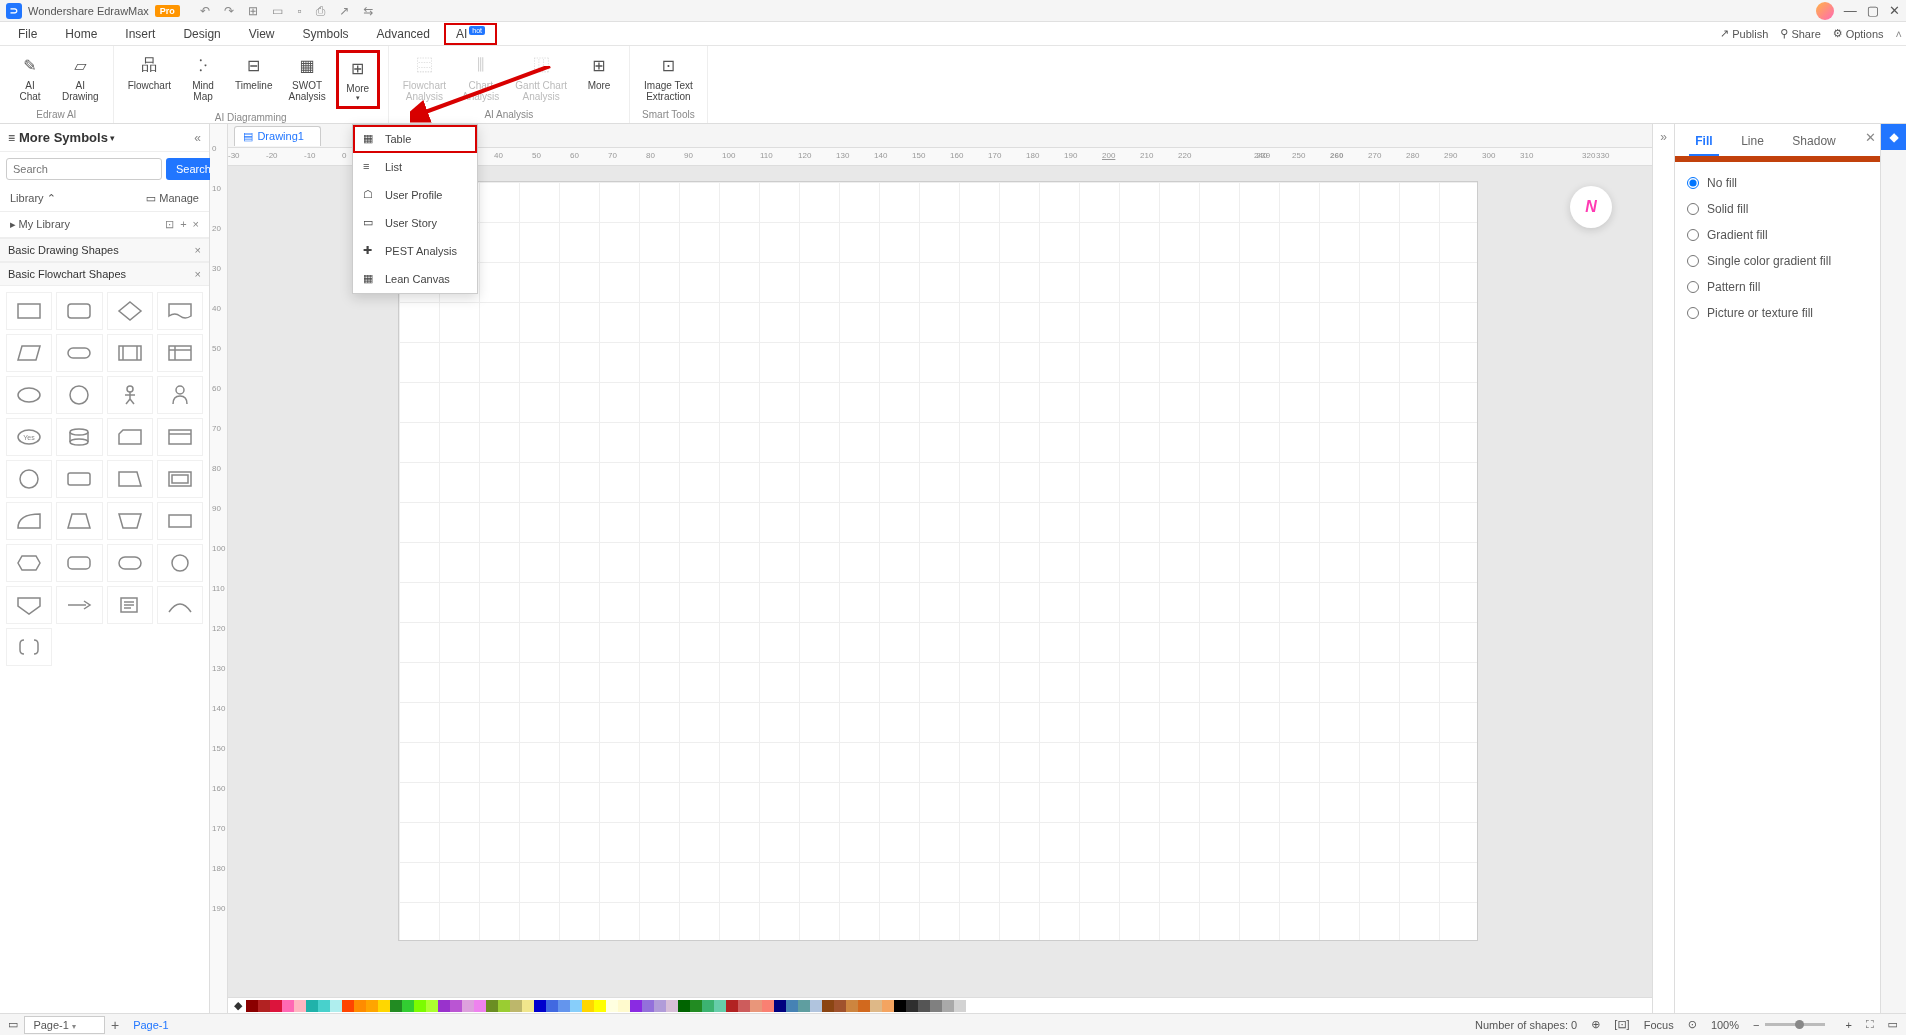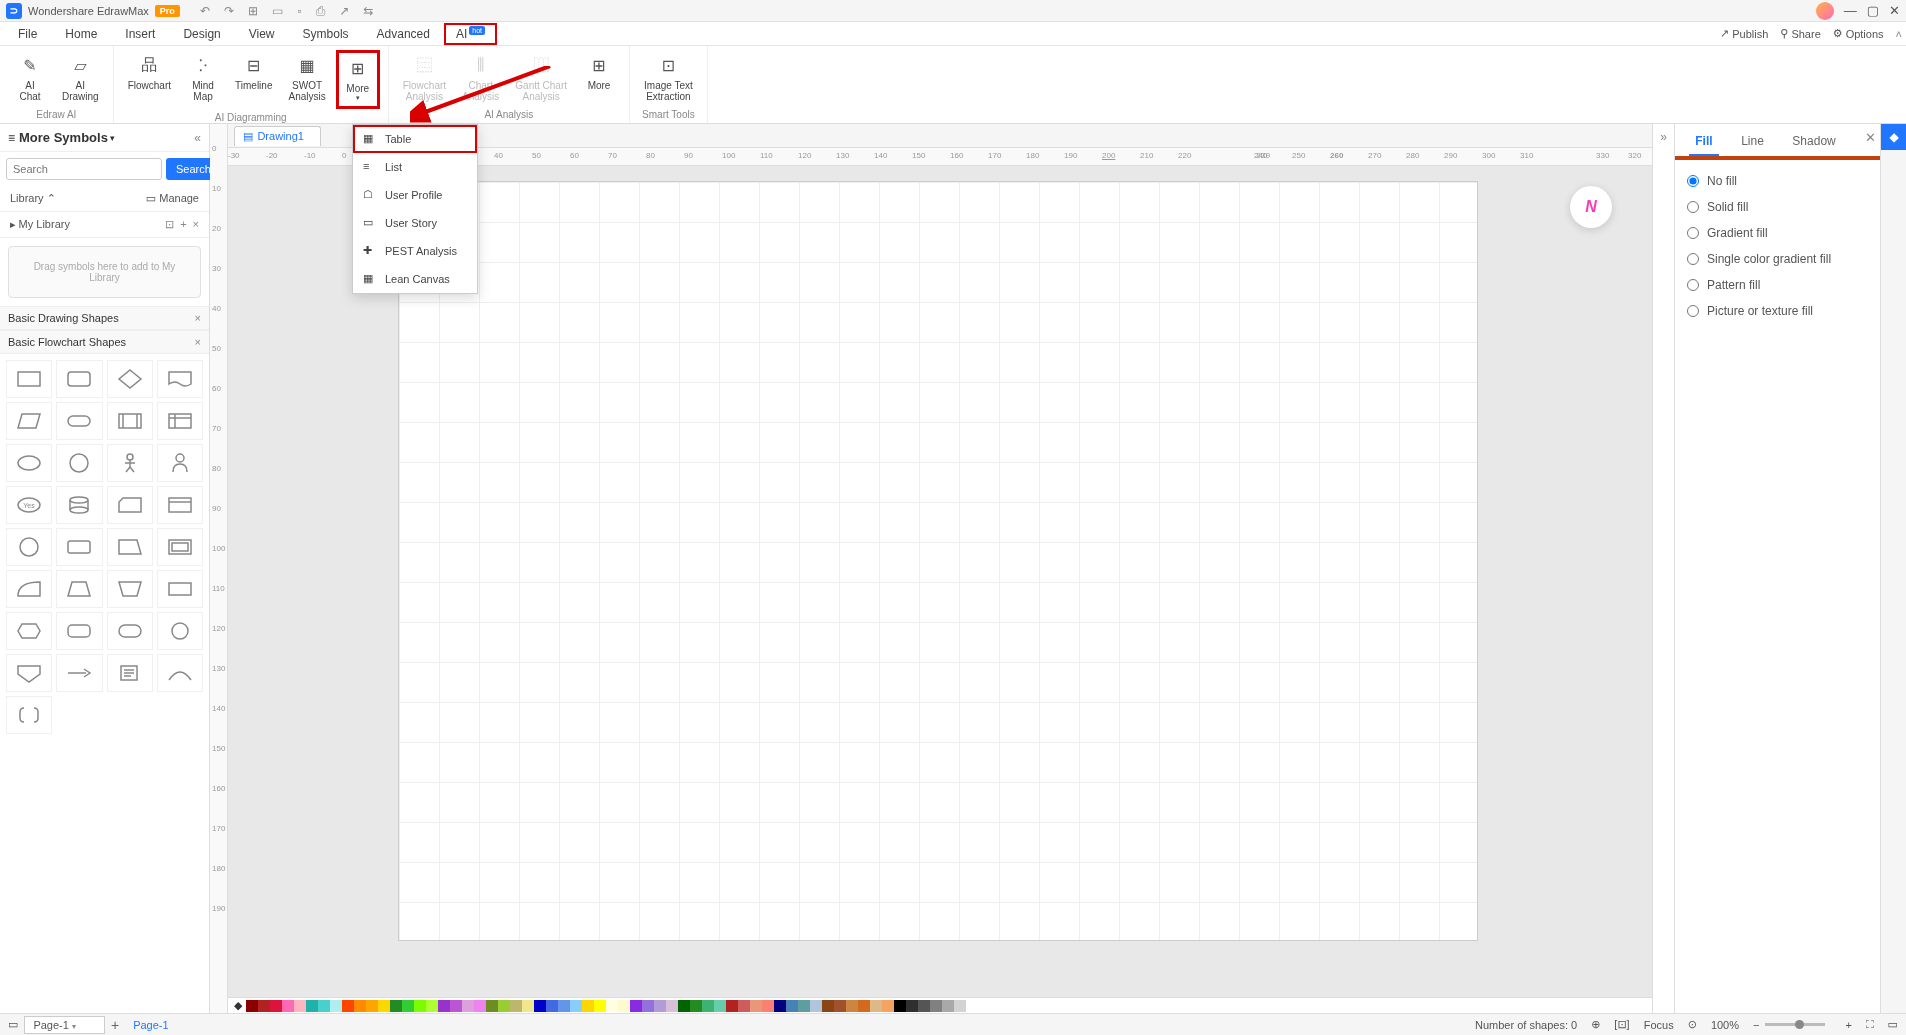--- a/index.html
+++ b/index.html
@@ -78,21 +78,21 @@
 .dropdown-menu { position: absolute; left: 352px; top: 124px; width: 126px; background: #fff; border: 1px solid #ccc; box-shadow: 0 4px 12px rgba(0,0,0,.15); z-index: 100; }
 .dropdown-menu .item { display: flex; align-items: center; gap: 8px; padding: 7px 10px; font-size: 11px; color: #444; cursor: pointer; }
 .dropdown-menu .item.highlight { border: 2px solid #d80000; padding: 5px 8px; }
 .dropdown-menu .item .ic { width: 14px; height: 14px; display: inline-block; }
 
 
 .right-panel { width: 232px; border-left: 1px solid #ddd; display: flex; background: #fff; }
 .right-rail { width: 26px; background: #f5f5f5; border-left: 1px solid #ddd; }
 .right-rail .rail-btn { width: 26px; height: 26px; display: flex; align-items: center; justify-content: center; color: #2176ff; background: #2176ff; color: #fff; }
 .right-content { flex: 1; }
-.right-tabs { display: flex; border-bottom: 4px solid #c2410c; justify-content: space-around; padding: 4px 30px 0 6px; position: relative; }
+.right-tabs { display: flex; border-bottom: 6px solid #c2410c; justify-content: space-around; padding: 4px 30px 0 6px; position: relative; }
 .right-tabs .t { padding: 6px 6px; font-size: 12px; color: #666; cursor: pointer; }
 .right-tabs .t.active { color: #2176ff; border-bottom: 2px solid #2176ff; font-weight: 600; }
 .right-tabs .closex { position: absolute; right: 4px; top: 6px; color: #888; cursor: pointer; font-size: 13px; }
 .fill-options { padding: 8px 12px; }
 .fill-options label { display: flex; align-items: center; gap: 8px; padding: 6px 0; font-size: 12px; color: #555; }
 .fill-options input[type=radio] { width: 12px; height: 12px; }
 
 
 .statusbar { height: 22px; background: #f5f5f5; border-top: 1px solid #ddd; display: flex; align-items: center; padding: 0 8px; font-size: 11px; color: #555; }
 .statusbar .pg-tab { border: 1px solid #ccc; padding: 2px 28px 2px 8px; background: #fff; margin-right: 6px; }
@@ -258,21 +258,20 @@
       <span>▭ <span>Manage</span></span>
     </div>
     <div class="lib-row">
       <span>▸ <span>My Library</span></span>
       <span class="rh">
         <span>⊡</span>
         <span>+</span>
         <span>×</span>
       </span>
     </div>
-    <div class="mylib-drop">Drag symbols here to add to My Library</div>
     <div class="section-hdr">
       <span>Basic Drawing Shapes</span>
       <span class="x">×</span>
     </div>
     <div class="section-hdr">
       <span>Basic Flowchart Shapes</span>
       <span class="x">×</span>
     </div>
     <div class="shapes-grid">
       <div class="shape-cell">
@@ -521,21 +520,21 @@
         <span style="left: 950px;">220</span>
         <span style="left: 1028px; font-family: Liberation Mono, monospace;">230</span>
         <span style="left: 1026px;">240</span>
         <span style="left: 1064px;">250</span>
         <span style="left: 1102px; font-weight: bold;">260</span>
         <span style="left: 1140px;">270</span>
         <span style="left: 1178px;">280</span>
         <span style="left: 1216px;">290</span>
         <span style="left: 1254px;">300</span>
         <span style="left: 1292px;">310</span>
-        <span style="left: 1376px; padding-left: 24px;">320</span>
+        <span style="left: 1330px; padding-left: 24px;">320</span>
         <span style="left: 1368px;">330</span>
       </div>
     <div class="canvas-wrap">
       <div class="canvas-page"></div>
       <div class="floating-ai">N</div>
     </div>
     <div class="color-strip" id="colorstrip">
       <span style="margin-right:4px;font-size:11px">◆</span>
     <div class="sw" style="background: rgb(139, 0, 0);"></div>
         <div class="sw" style="background: rgb(178, 34, 34);"></div>

